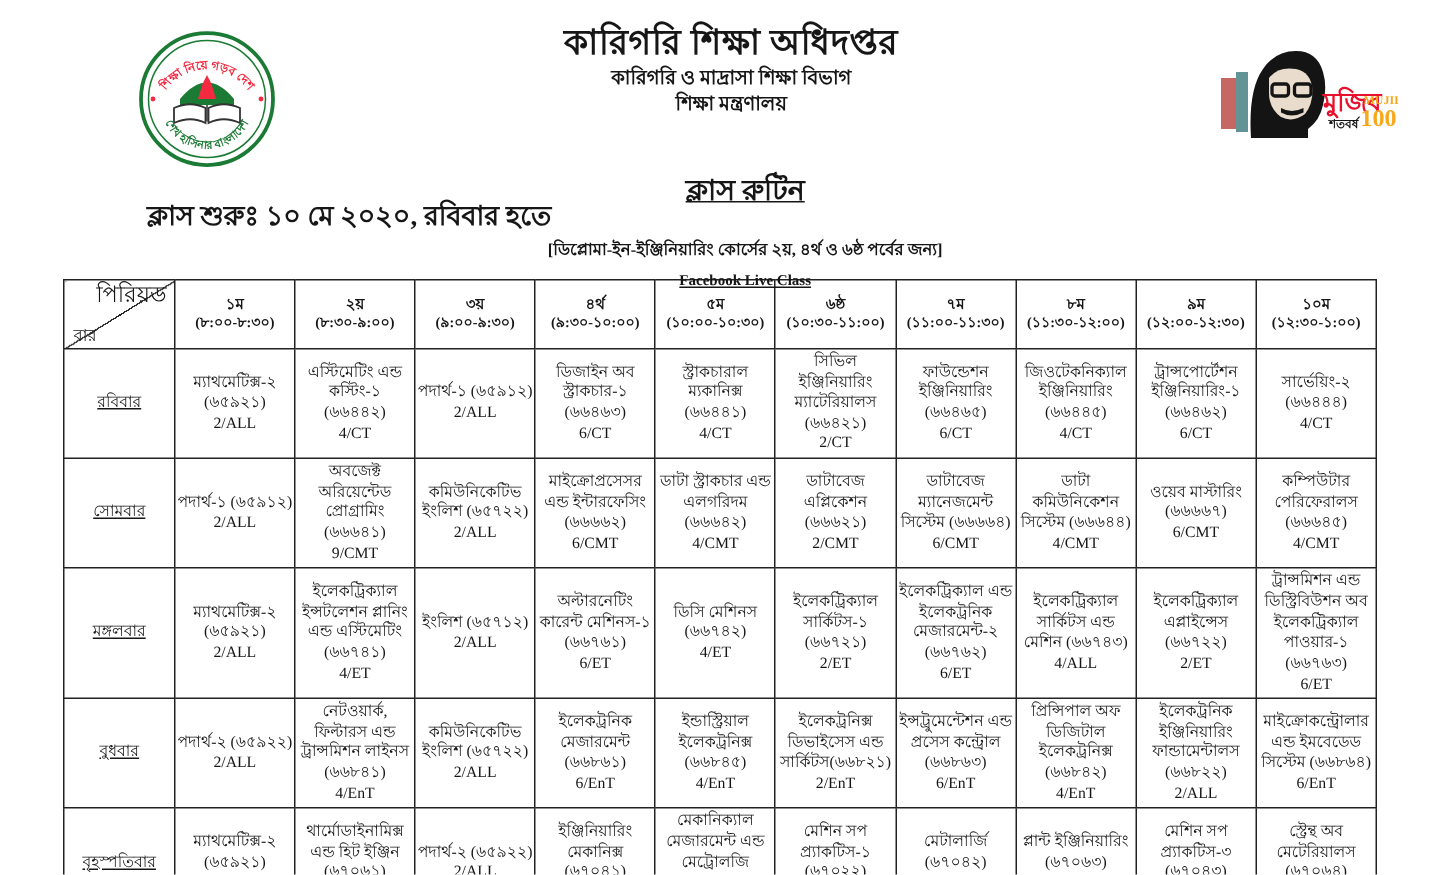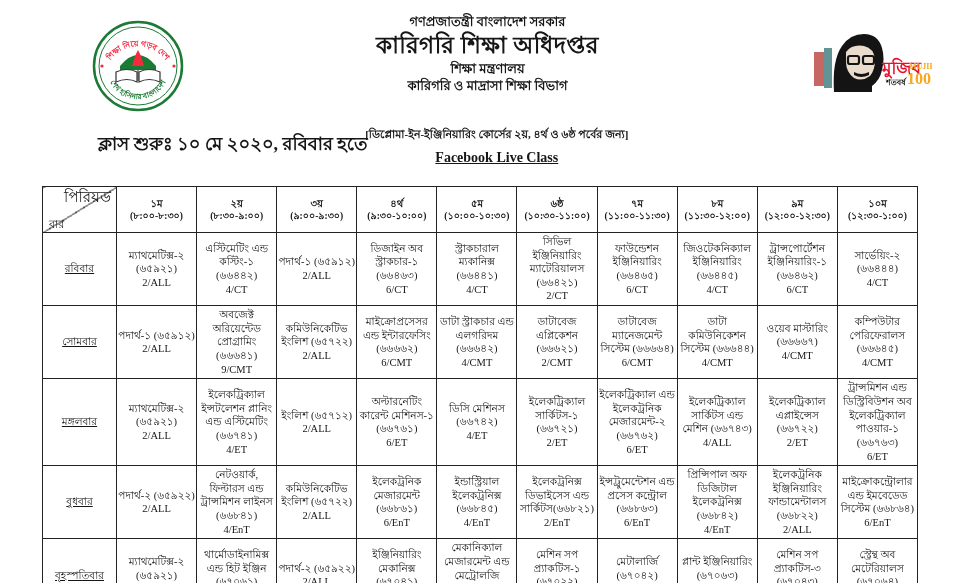--- a/index.html
+++ b/index.html
@@ -18,21 +18,21 @@
   .header-center { text-align:center; padding-top:14px; line-height:1.3; margin-left:15px; }
   .h-small { font-size:13px; font-weight:bold; }
   .h-big { font-size:23px; font-weight:bold; letter-spacing:.5px; }
 
   
   .title-area { position:relative; height:68px;padding-left:36px; }
   .start-note { position:absolute; left:98px; top:18px; font-size:18px; font-weight:bold; }
   .title-center { position:absolute; left:50%; transform:translateX(-46%); top:0; text-align:center; width:420px; }
   .routine-title { font-size:19px; font-weight:bold; text-decoration:underline; }
   .routine-sub { font-size:11px; font-weight:bold; margin-top:14px; }
-  .fb-live { font-size:14px; font-weight:bold; text-decoration:underline; margin-top:5px;text-align:center; }
+  .fb-live { font-size:10px; font-weight:bold; text-decoration:underline; margin-top:5px;text-align:center; }
 
   
   table.routine { border-collapse:collapse; table-layout:fixed; width:876px; margin:6px auto 0 auto; }
   .routine th, .routine td {
     border:1px solid #222; text-align:center; vertical-align:middle;
     font-size:10.5px; line-height:1.3; padding:2px 1px; white-space:pre-line;
   }
   .routine col.day-col { width:74px; }
   .corner-cell { position:relative; height:38px; padding:0;
     background:linear-gradient(to bottom right, transparent 49.4%, #222 49.4%, #222 50.6%, transparent 50.6%); }
@@ -72,24 +72,23 @@
       <path d="M 24,52 Q 35,47 45,52 L 45,62 Q 35,57 24,62 Z" fill="#ffffff" stroke="#333" stroke-width="1.2"></path>
       <path d="M 68,52 Q 57,47 47,52 L 47,62 Q 57,57 68,62 Z" fill="#ffffff" stroke="#333" stroke-width="1.2"></path>
       <line x1="46" y1="50" x2="46" y2="61" stroke="#333" stroke-width="1"></line>
       <text font-size="7.5" font-weight="bold" fill="#1b7a34" text-anchor="middle">
         <textPath href="#arcBot" startOffset="50%">শেখ হাসিনার বাংলাদেশ</textPath>
       </text>
     </svg>
   </div>
 
   <div class="header-center">
-    <div class="h-small">গণপ্রজাতন্ত্রী বাংলাদেশ সরকার</div>
     <div class="h-big">কারিগরি শিক্ষা অধিদপ্তর</div>
+    <div class="h-small">কারিগরি ও মাদ্রাসা শিক্ষা বিভাগ</div>
     <div class="h-small">শিক্ষা মন্ত্রণালয়</div>
-    <div class="h-small">কারিগরি ও মাদ্রাসা শিক্ষা বিভাগ</div>
   </div>
 
   <div class="logo-right">
     <svg viewBox="0 0 120 88" width="120" height="88">
 
       <rect x="2" y="30" width="10" height="34" fill="#b8413d" opacity="0.8"></rect>
       <rect x="12" y="26" width="8" height="40" fill="#2e6f72" opacity="0.75"></rect>
 
       <g>
         <path d="M 22,70 Q 20,38 30,24 Q 38,12 52,12 Q 66,12 70,26 Q 73,36 70,48 Q 68,58 60,64 L 60,70 Z" fill="#141414"></path>
@@ -103,20 +102,21 @@
       <text x="97" y="47" font-size="8" font-weight="bold" fill="#f7a81b">MUJIB</text>
       <text x="95" y="62" font-size="16" font-weight="bold" fill="#f7a81b">100</text>
       <text x="74" y="63" font-size="8" font-weight="bold" fill="#141414">শতবর্ষ</text>
     </svg>
   </div>
 </div>
 
 <div class="title-area">
   <div class="start-note">ক্লাস শুরুঃ ১০ মে ২০২০, রবিবার হতে</div>
   <div class="title-center">
+    <div class="routine-title">ক্লাস রুটিন</div>
     <div class="routine-sub">[ডিপ্লোমা-ইন-ইঞ্জিনিয়ারিং কোর্সের ২য়, ৪র্থ ও ৬ষ্ঠ পর্বের জন্য]</div>
     <div class="fb-live">Facebook Live Class</div>
   </div>
 </div>
 
 <table class="routine">
   <colgroup>
     <col class="day-col">
     <col>
       <col>
@@ -183,21 +183,21 @@
 6/CMT</td>
         <td class="subject-cell">ডাটা স্ট্রাকচার এন্ড এলগরিদম (৬৬৬৪২)
 4/CMT</td>
         <td class="subject-cell">ডাটাবেজ এপ্লিকেশন (৬৬৬২১)
 2/CMT</td>
         <td class="subject-cell">ডাটাবেজ ম্যানেজমেন্ট সিস্টেম (৬৬৬৬৪)
 6/CMT</td>
         <td class="subject-cell">ডাটা কমিউনিকেশন সিস্টেম (৬৬৬৪৪)
 4/CMT</td>
         <td class="subject-cell">ওয়েব মাস্টারিং (৬৬৬৬৭)
-4/CMT</td>
+6/CMT</td>
         <td class="subject-cell">কম্পিউটার পেরিফেরালস (৬৬৬৪৫)
 4/CMT</td>
       </tr>
       <tr>
         <td class="day-cell">মঙ্গলবার</td>
         <td class="subject-cell">ম্যাথমেটিক্স-২ (৬৫৯২১)
 2/ALL</td>
         <td class="subject-cell">ইলেকট্রিক্যাল ইন্সটলেশন প্লানিং এন্ড এস্টিমেটিং (৬৬৭৪১)
 4/ET</td>
         <td class="subject-cell">ইংলিশ (৬৫৭১২)

